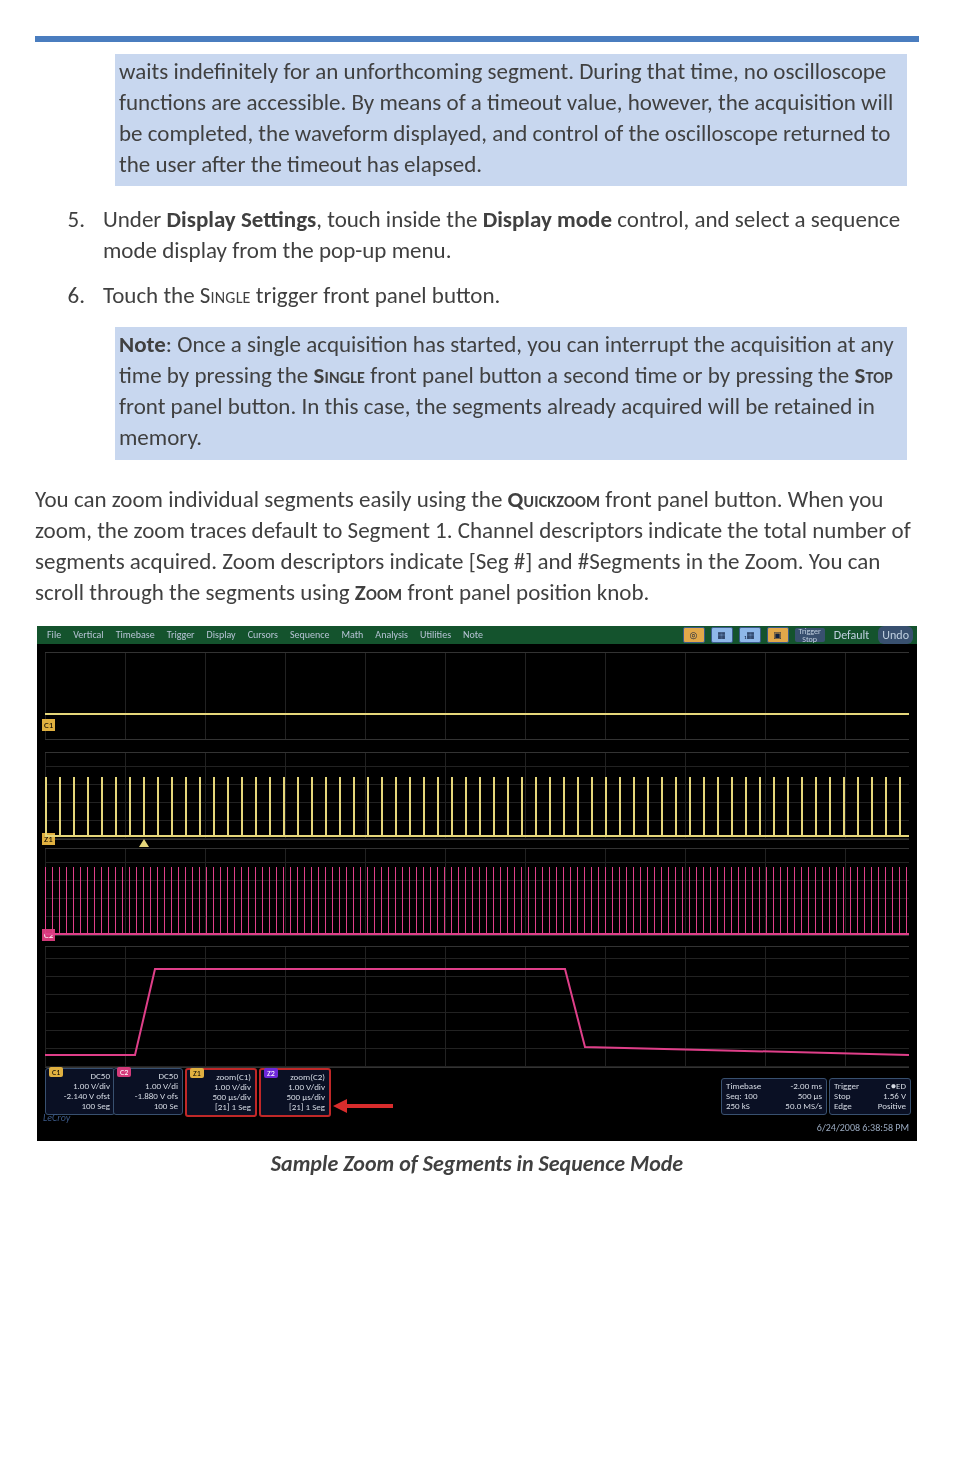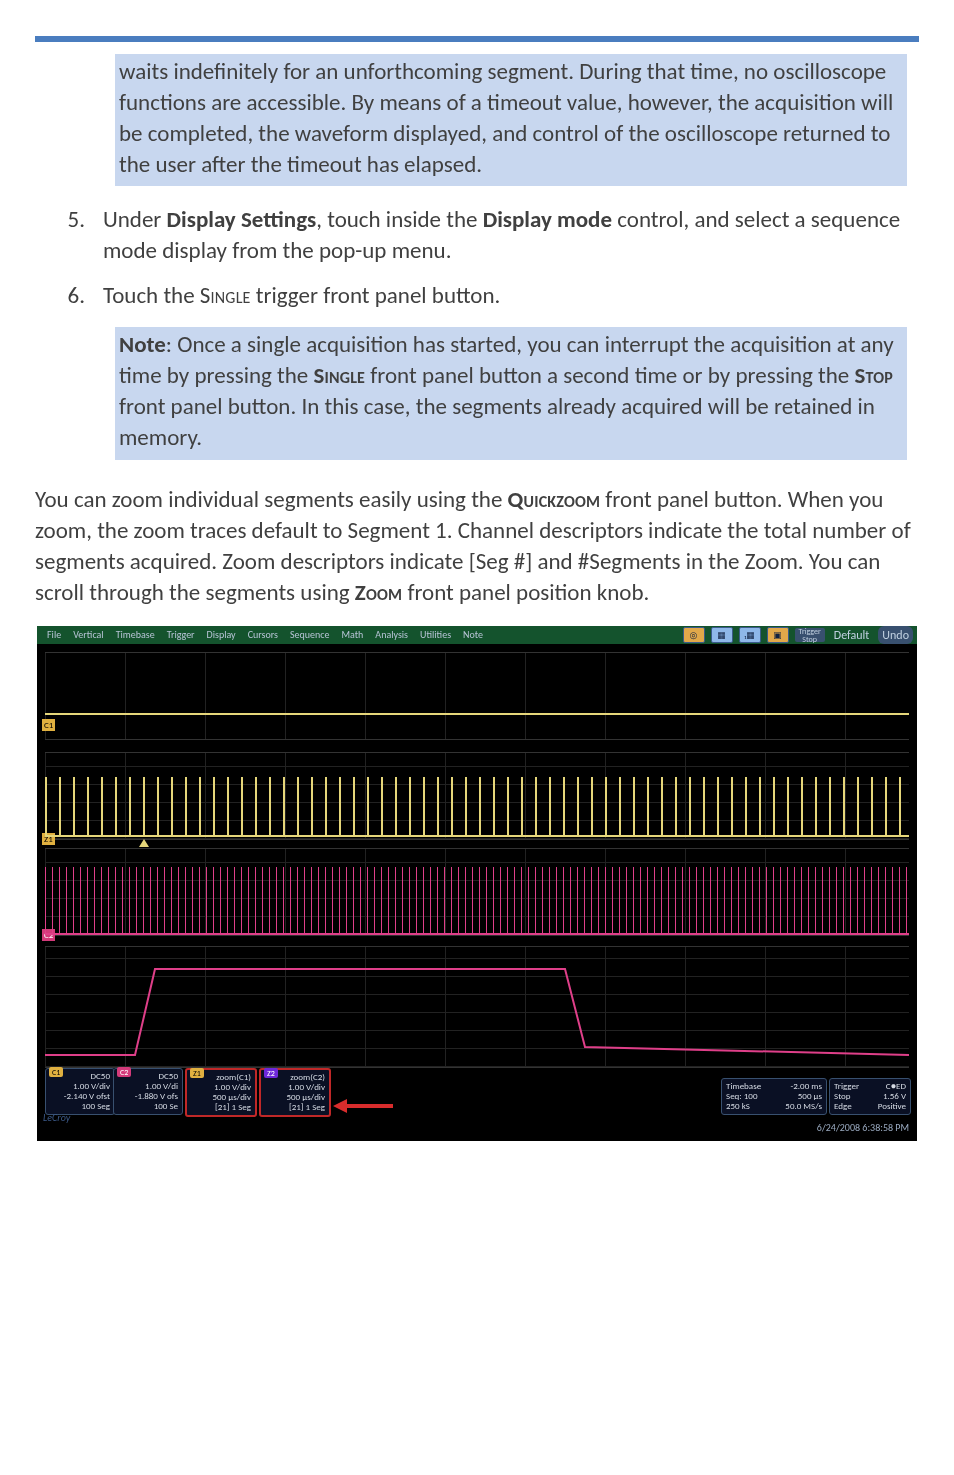--- a/index.html
+++ b/index.html
@@ -374,14 +374,15 @@
             </div>
           <div class="lblk">
               <span>Edge</span>
               <span>Positive</span>
             </div>
         </div>
         <div class="lecroy">LeCroy</div>
         <div class="timestamp">6/24/2008 6:38:58 PM</div>
       </div>
     </div>
+    <figcaption>Sample Zoom of Segments in Sequence Mode</figcaption>
   </figure>
 </div>
 
 </body></html>

